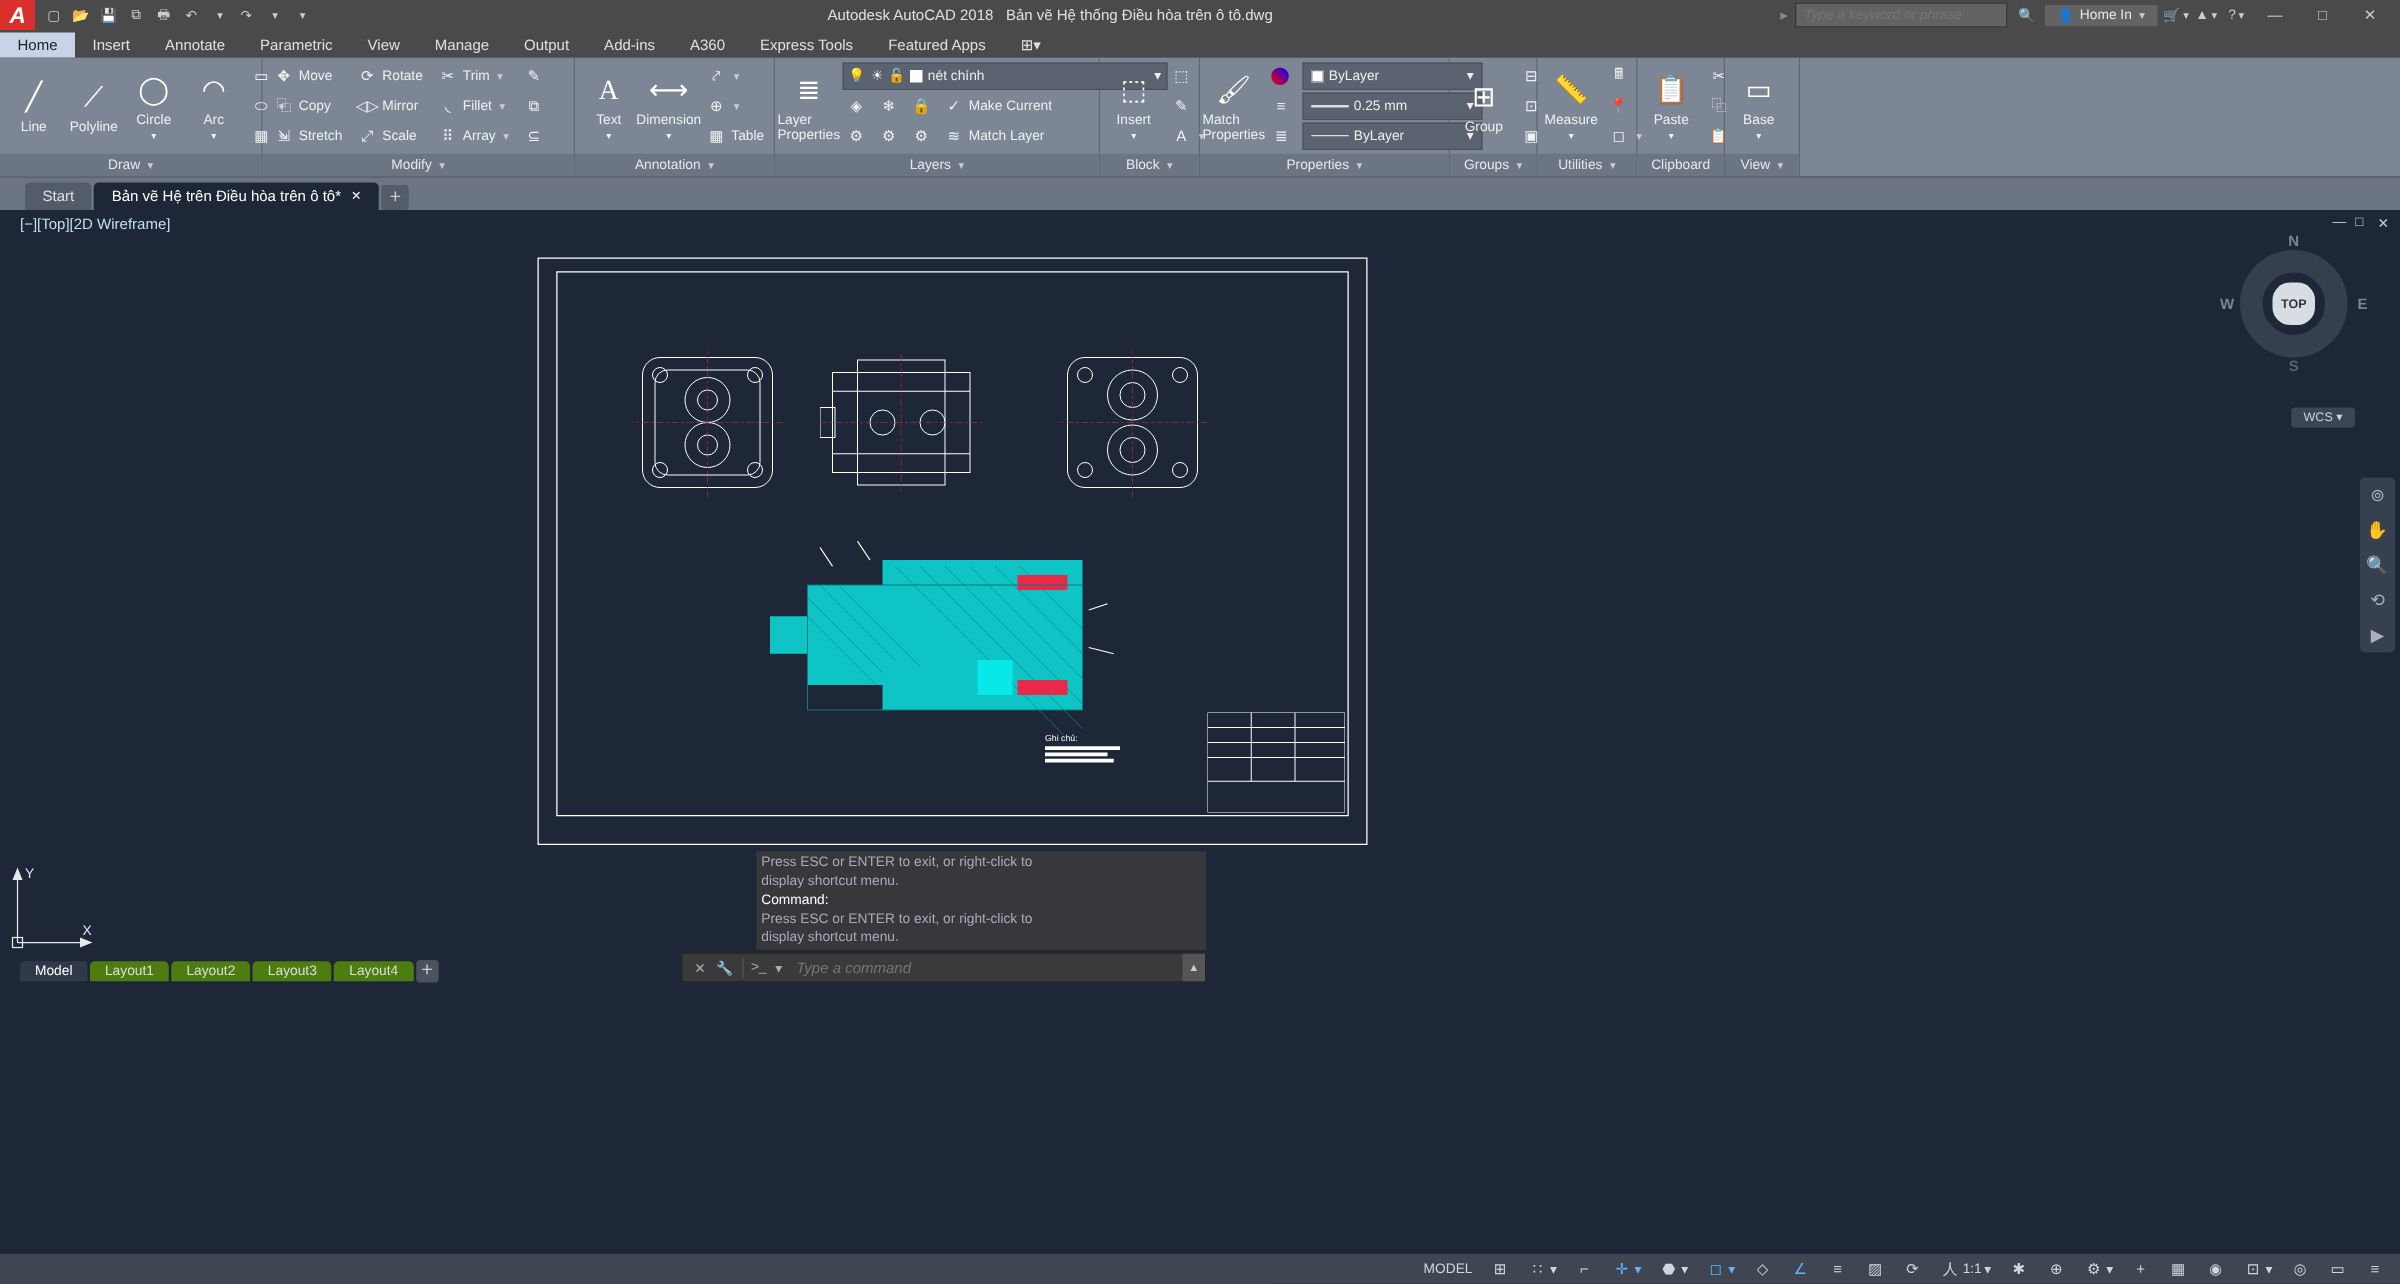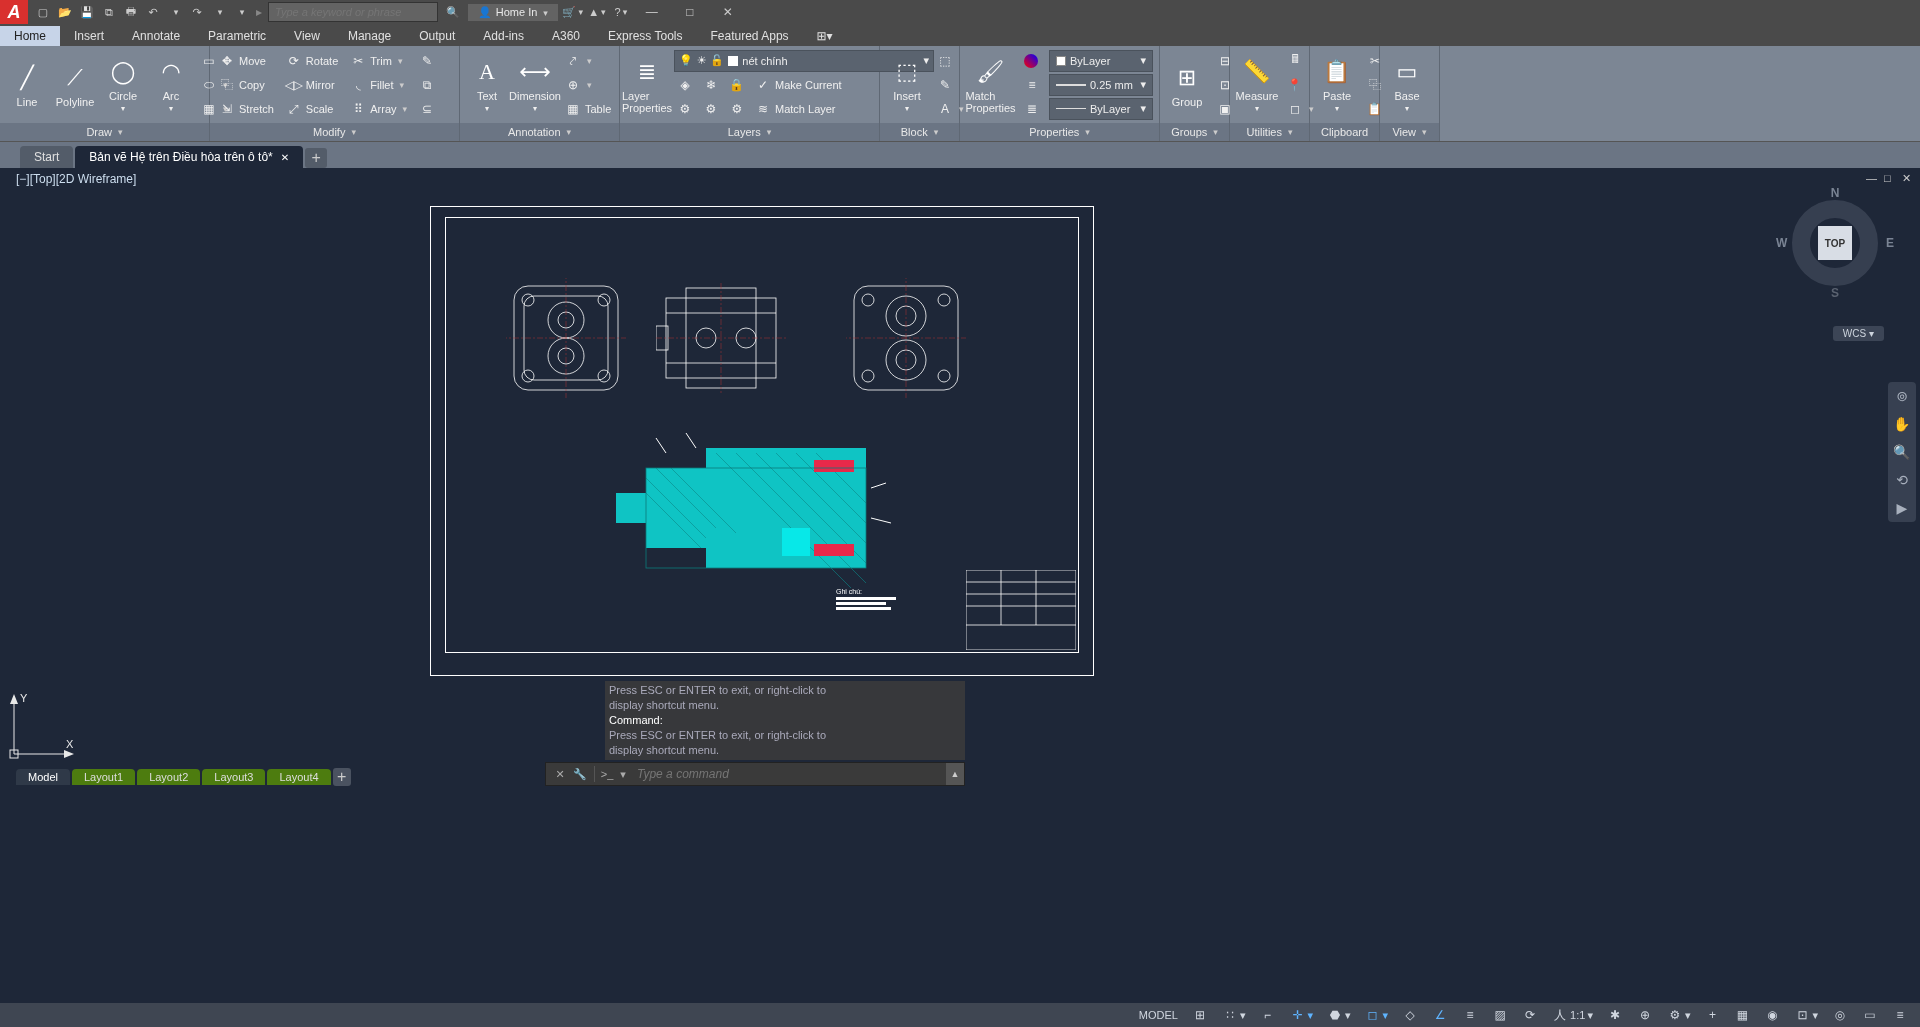--- a/index.html
+++ b/index.html
@@ -25,21 +25,21 @@
 .ribbon { height: 96px; background: #7c8694; display: flex; border-bottom: 1px solid #555; }
 .panel { border-right: 1px solid #5f6874; display: flex; flex-direction: column; }
 .panel-body { flex: 1; display: flex; align-items: center; padding: 2px 6px; gap: 6px; }
 .panel-label { height: 18px; background: #6b7584; color: #e8e8e8; font-size: 11px; text-align: center; display: flex; align-items: center; justify-content: center; gap: 4px; cursor: pointer; }
 .bigbtn { display: flex; flex-direction: column; align-items: center; gap: 2px; color: #f0f0f0; font-size: 11px; cursor: pointer; padding: 2px 4px; min-width: 42px; }
 .bigbtn .ico { width: 32px; height: 32px; display: flex; align-items: center; justify-content: center; font-size: 22px; color: #fff; }
 .smallbtn { display: flex; align-items: center; gap: 4px; color: #f0f0f0; font-size: 11px; cursor: pointer; padding: 1px 3px; height: 22px; }
 .smallbtn .sico { width: 16px; height: 16px; display: inline-flex; align-items: center; justify-content: center; font-size: 12px; }
 .col3 { display: flex; flex-direction: column; gap: 2px; }
 .layer-combo { width: 260px; height: 22px; background: #5a636f; border: 1px solid #4a525c; display: flex; align-items: center; padding: 0 4px; color: #eee; font-size: 11px; gap: 4px; }
-.prop-combo { width: 104px; height: 22px; background: #5a636f; border: 1px solid #4a525c; display: flex; align-items: center; justify-content: space-between; padding: 0 6px; color: #eee; font-size: 11px; }
+.prop-combo { width: 144px; height: 22px; background: #5a636f; border: 1px solid #4a525c; display: flex; align-items: center; justify-content: space-between; padding: 0 6px; color: #eee; font-size: 11px; }
 
 
 .filetabs { height: 26px; background: #6b7584; display: flex; align-items: flex-end; padding-left: 20px; gap: 2px; }
 .filetab { padding: 4px 14px; background: #535c69; color: #e0e0e0; font-size: 12px; border-radius: 4px 4px 0 0; display: flex; align-items: center; gap: 8px; cursor: pointer; }
 .filetab.active { background: #1e2738; color: #fff; }
 .newtab { width: 22px; height: 20px; background: #535c69; border-radius: 3px; display: flex; align-items: center; justify-content: center; color: #ccc; cursor: pointer; }
 
 
 .viewport { position: relative; height: 620px; background: #1e2738; }
 .vp-controls { position: absolute; top: 4px; left: 16px; color: #cde; font-size: 12px; }
@@ -53,21 +53,21 @@
 .mech { stroke: #fff; stroke-width: 0.8; fill: none; }
 .centerline { stroke: #b03030; stroke-width: 0.5; stroke-dasharray: 6 2 2 2; }
 .section-body { fill: #0fc4c4; }
 .hatch { stroke: #0a8888; stroke-width: 0.6; }
 .redblock { fill: #e8294a; }
 .whitetxt { stroke: #fff; stroke-width: 1; }
 
 
 .viewcube { position: absolute; right: 30px; top: 20px; width: 110px; height: 110px; color: #7a8494; font-size: 12px; font-weight: bold; }
 .vc-ring { position: absolute; inset: 12px; border: 18px solid rgba(100,110,125,0.35); border-radius: 50%; }
-.vc-face { position: absolute; left: 38px; top: 38px; width: 34px; height: 34px; background: #d8dde5; color: #333; display: flex; align-items: center; justify-content: center; font-size: 10px; font-weight: bold; cursor: pointer; }
+.vc-face { position: absolute; left: 38px; top: 38px; width: 34px; height: 34px; background: #d8dde5; color: #333; display: flex; align-items: center; justify-content: center; font-size: 10px; font-weight: bold; cursor: pointer; border-radius: 14px; }
 .vc-n { position: absolute; top: -2px; left: 50%; transform: translateX(-50%); }
 .vc-s { position: absolute; bottom: -2px; left: 50%; transform: translateX(-50%); color: #5a6270; }
 .vc-e { position: absolute; right: -4px; top: 50%; transform: translateY(-50%); }
 .vc-w { position: absolute; left: -4px; top: 50%; transform: translateY(-50%); }
 .wcs { position: absolute; right: 36px; top: 158px; padding: 2px 10px; background: rgba(90,100,115,0.5); color: #cdd4dd; font-size: 10px; border-radius: 3px; cursor: pointer; }
 
 
 .navbar-right { position: absolute; right: 4px; top: 214px; width: 28px; background: rgba(80,90,105,0.5); border-radius: 4px; padding: 4px 0; display: flex; flex-direction: column; gap: 8px; align-items: center; }
 .navbar-right .nb { width: 20px; height: 20px; color: #a8b0bd; font-size: 14px; cursor: pointer; display: flex; align-items: center; justify-content: center; }
 
@@ -108,20 +108,23 @@
     <div class="qat-btn">▢</div>
     <div class="qat-btn">📂</div>
     <div class="qat-btn">💾</div>
     <div class="qat-btn">⧉</div>
     <div class="qat-btn">🖶</div>
     <div class="qat-btn">↶</div>
     <div class="qat-btn tri"></div>
     <div class="qat-btn">↷</div>
     <div class="qat-btn tri"></div>
     <div class="qat-btn tri"></div>
+  </div>
+  <div class="title-text">
+    <span>Autodesk AutoCAD 2018</span>&nbsp;&nbsp;&nbsp;<span>Bản vẽ Hệ thống Điều hòa trên ô tô.dwg</span>
   </div>
   <div class="title-right">
     <span style="color:#888">▸</span>
     <input class="search-box" placeholder="Type a keyword or phrase" style="">
     <div class="qat-btn">🔍</div>
     <div class="signin">
       <span>👤</span>
       <span>Home In</span>
       <span class="tri"></span>
     </div>

